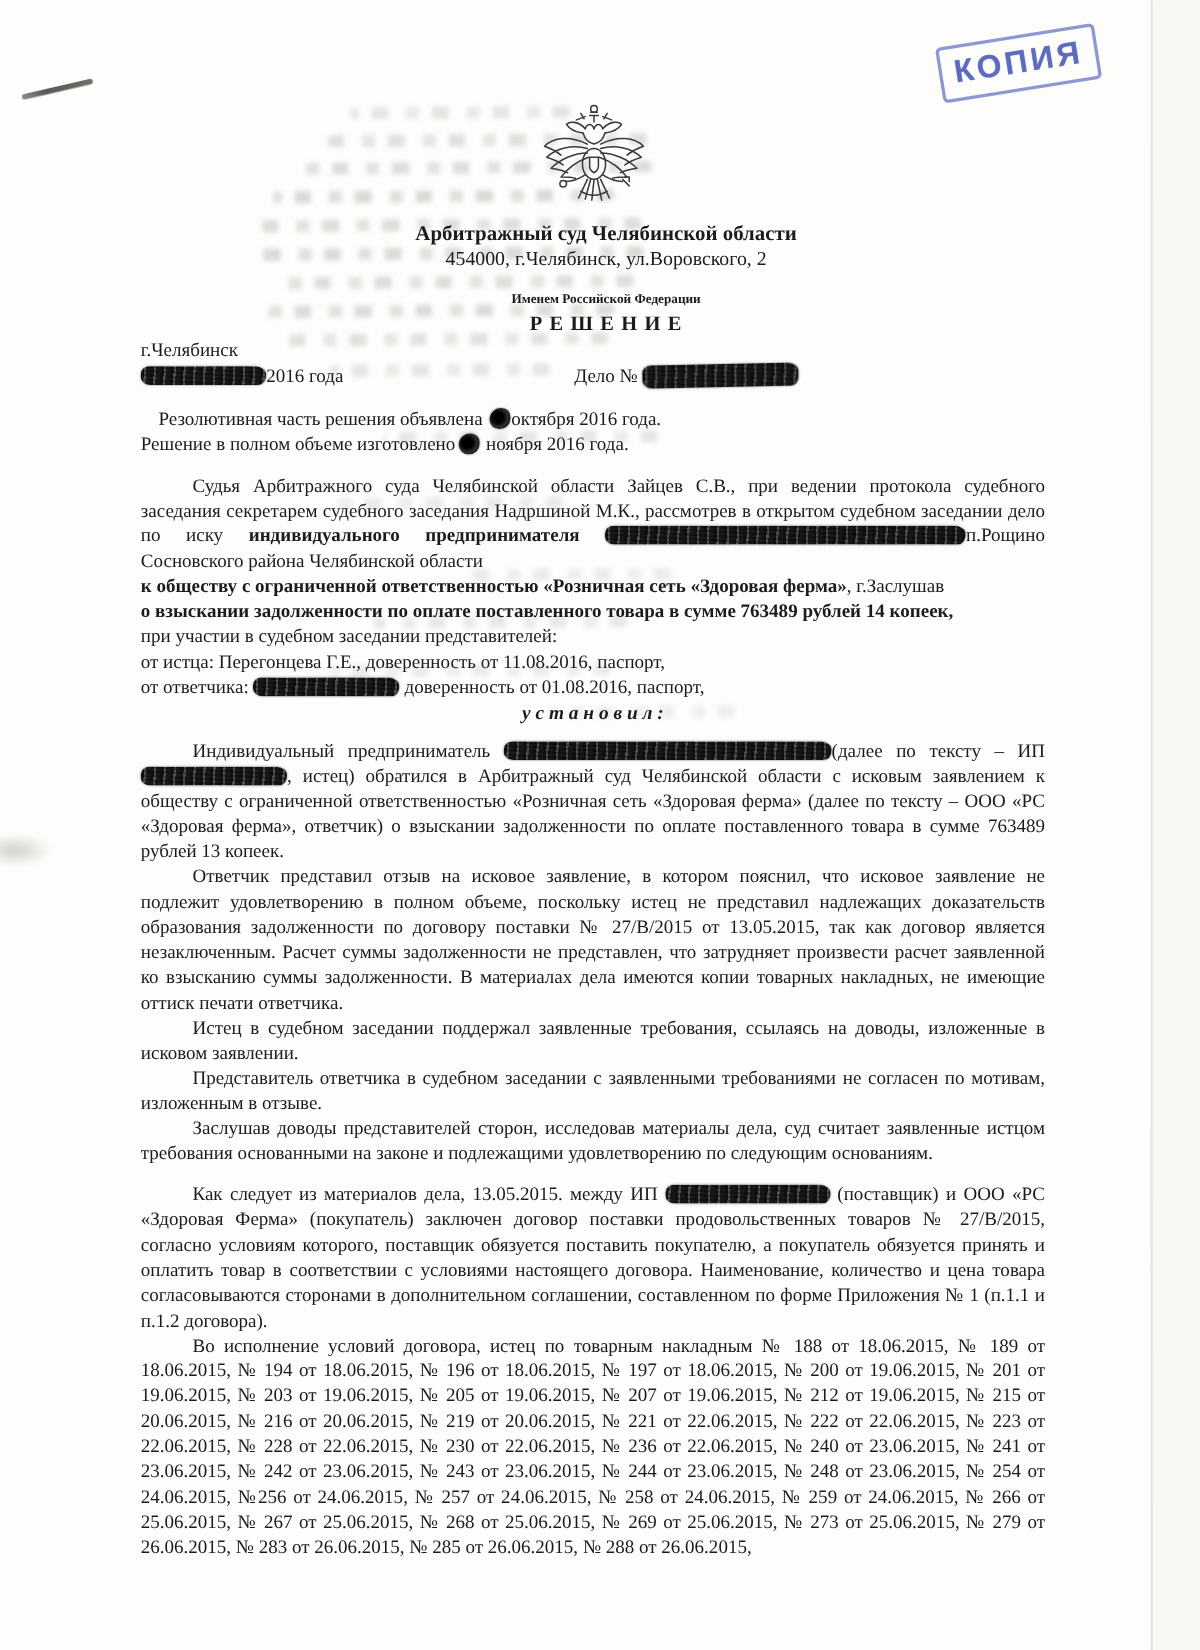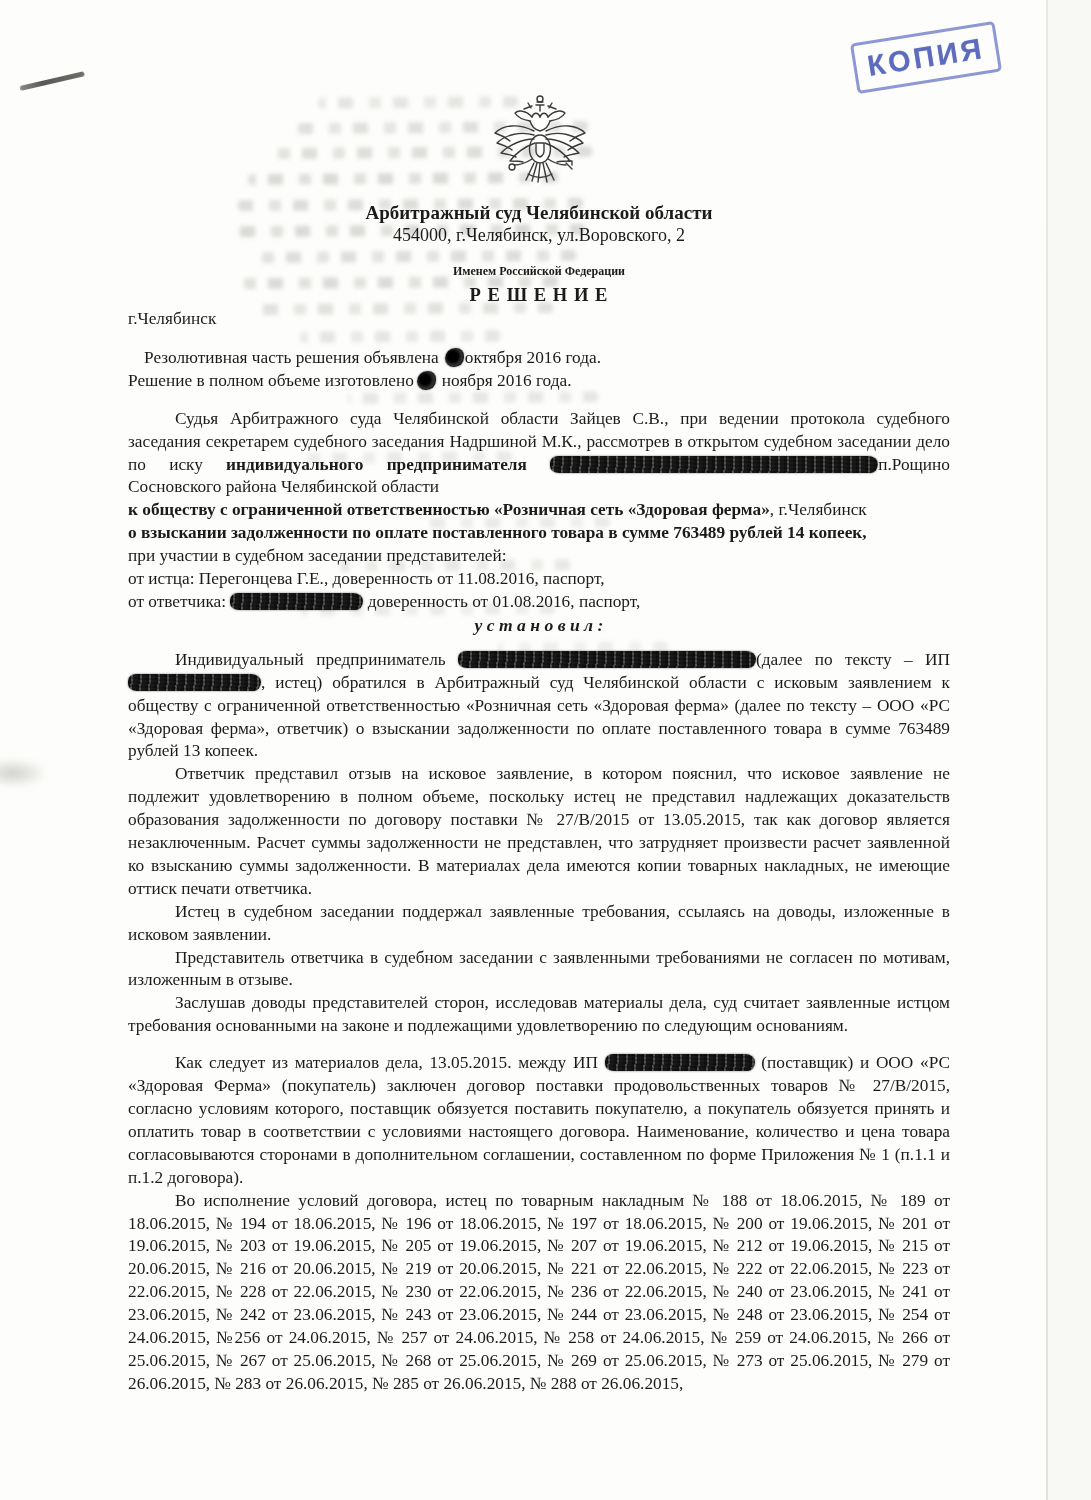--- a/index.html
+++ b/index.html
@@ -25,21 +25,21 @@
   
   .stamp{position:absolute;left:853px;top:32px;width:140px;height:45px;
     border:3px solid rgba(92,107,192,.7);border-radius:5px;
     display:flex;align-items:center;justify-content:center;
     transform:rotate(-9deg);
     color:rgba(82,97,186,.88);
     font-family:"Liberation Sans", sans-serif;font-weight:bold;font-size:29px;letter-spacing:3px;
     text-shadow:0 0 1px rgba(92,107,192,.5);}
   
   .eagle{position:absolute;left:487px;top:92px;}
-  .header-block{position:absolute;left:128px;top:201px;width:822px;text-align:center;line-height:23px;}
+  .header-block{position:absolute;left:140px;top:201px;width:822px;text-align:center;line-height:23px;}
   .court-name{font-weight:bold;font-size:19px;}
   .court-address{font-size:18px;}
   .in-name{font-weight:bold;font-size:12px;margin-top:13px;}
   .doc-title{font-weight:bold;font-size:18.6px;letter-spacing:1px;}
   
   .content{position:absolute;left:128px;top:308px;width:822px;
     font-size:17.3px;line-height:22.9px;text-align:justify;}
   .content .line{text-align:left;position:relative;}
   .case-abs{position:absolute;left:394px;top:0;white-space:nowrap;}
   .announce{margin-top:16px;margin-left:16px;}
@@ -130,31 +130,38 @@
     <div class="in-name">Именем Российской Федерации</div>
     <div class="doc-title">Р Е Ш Е Н И Е</div>
   </div>
 
   <div class="content">
 
     <div class="line">
       <span>г.Челябинск</span>
     </div>
 
+    <div class="line">
+      <span class="redact" style="width:114px;"></span><span>2016 года</span>
+      <span class="case-abs">
+        <span>Дело №</span>
+        <span class="redact case" style="width:142px;"></span>
+      </span>
+    </div>
 
     <div class="line announce">
       <span>Резолютивная часть решения объявлена</span><span class="blob" style="margin-left:6px;margin-right:1px;"></span><span>октября 2016 года.</span>
     </div>
     <div class="line">
       <span>Решение в полном объеме изготовлено</span><span class="blob" style="margin-left:3px;margin-right:6px;"></span><span>ноября 2016 года.</span>
     </div>
 
     <div id="preamble-mount">
         <p class="para indent start-gap"><span>Судья Арбитражного суда Челябинской области Зайцев С.В., при ведении протокола судебного заседания секретарем судебного заседания Надршиной М.К., рассмотрев в открытом судебном заседании дело по иску </span><span class="b">индивидуального предпринимателя </span><span class="redact" style="width: 328px;"></span><span>п.Рощино Сосновского района Челябинской области</span></p>
-        <p class="para"><span class="b">к обществу с ограниченной ответственностью «Розничная сеть  «Здоровая ферма»</span><span>, г.Челябинск</span></p>
+        <p class="para"><span class="b">к обществу с ограниченной ответственностью «Розничная сеть  «Здоровая ферма»</span><span>, г.Заслушав</span></p>
         <p class="para"><span class="b">о взыскании задолженности по оплате поставленного товара в сумме 763489 рублей 14 копеек,</span></p>
         <p class="para"><span>при участии в судебном заседании представителей:</span></p>
         <p class="para"><span>от истца: Перегонцева Г.Е., доверенность от 11.08.2016, паспорт,</span></p>
         <p class="para"><span>от ответчика: </span><span class="redact" style="width: 133px;"></span><span> доверенность от 01.08.2016, паспорт,</span></p>
       </div>
 
     <div class="heading-center">у с т а н о в и л :</div>
 
     <div id="body-mount">
         <p class="para indent"><span>Индивидуальный предприниматель </span><span class="redact" style="width: 298px;"></span><span>(далее по тексту – ИП </span><span class="redact" style="width: 133px;"></span><span>, истец) обратился в Арбитражный суд Челябинской области с исковым заявлением к обществу с ограниченной ответственностью «Розничная сеть  «Здоровая ферма» (далее по тексту – ООО «РС «Здоровая ферма», ответчик) о взыскании задолженности по оплате поставленного товара в сумме 763489 рублей 13 копеек.</span></p>

